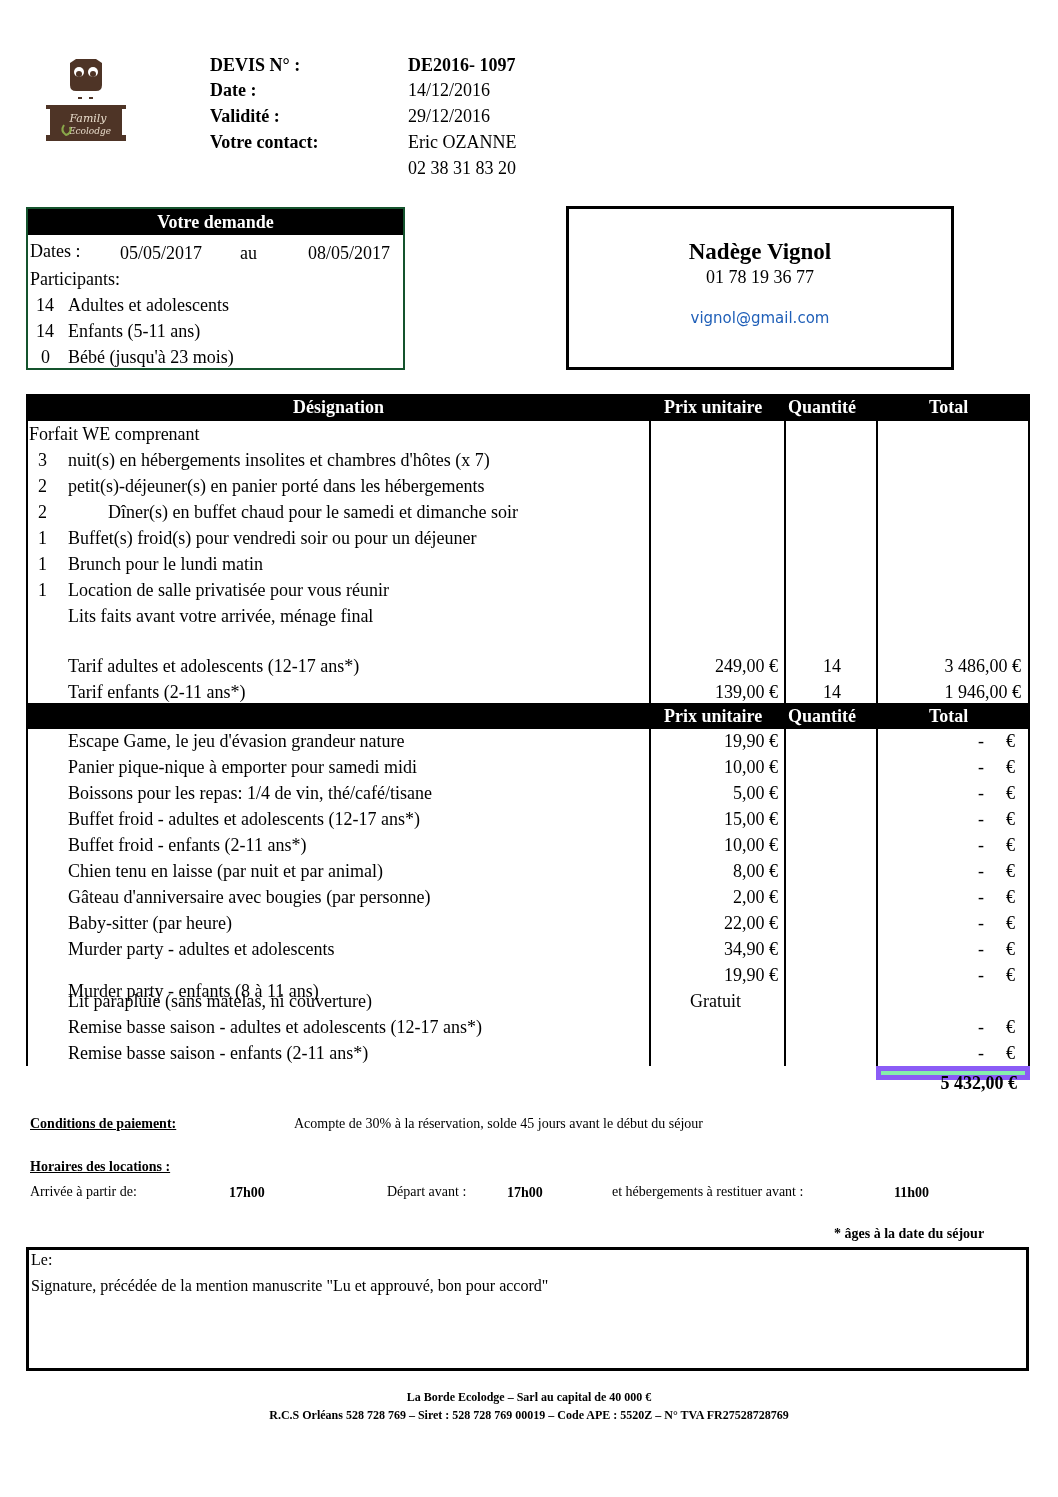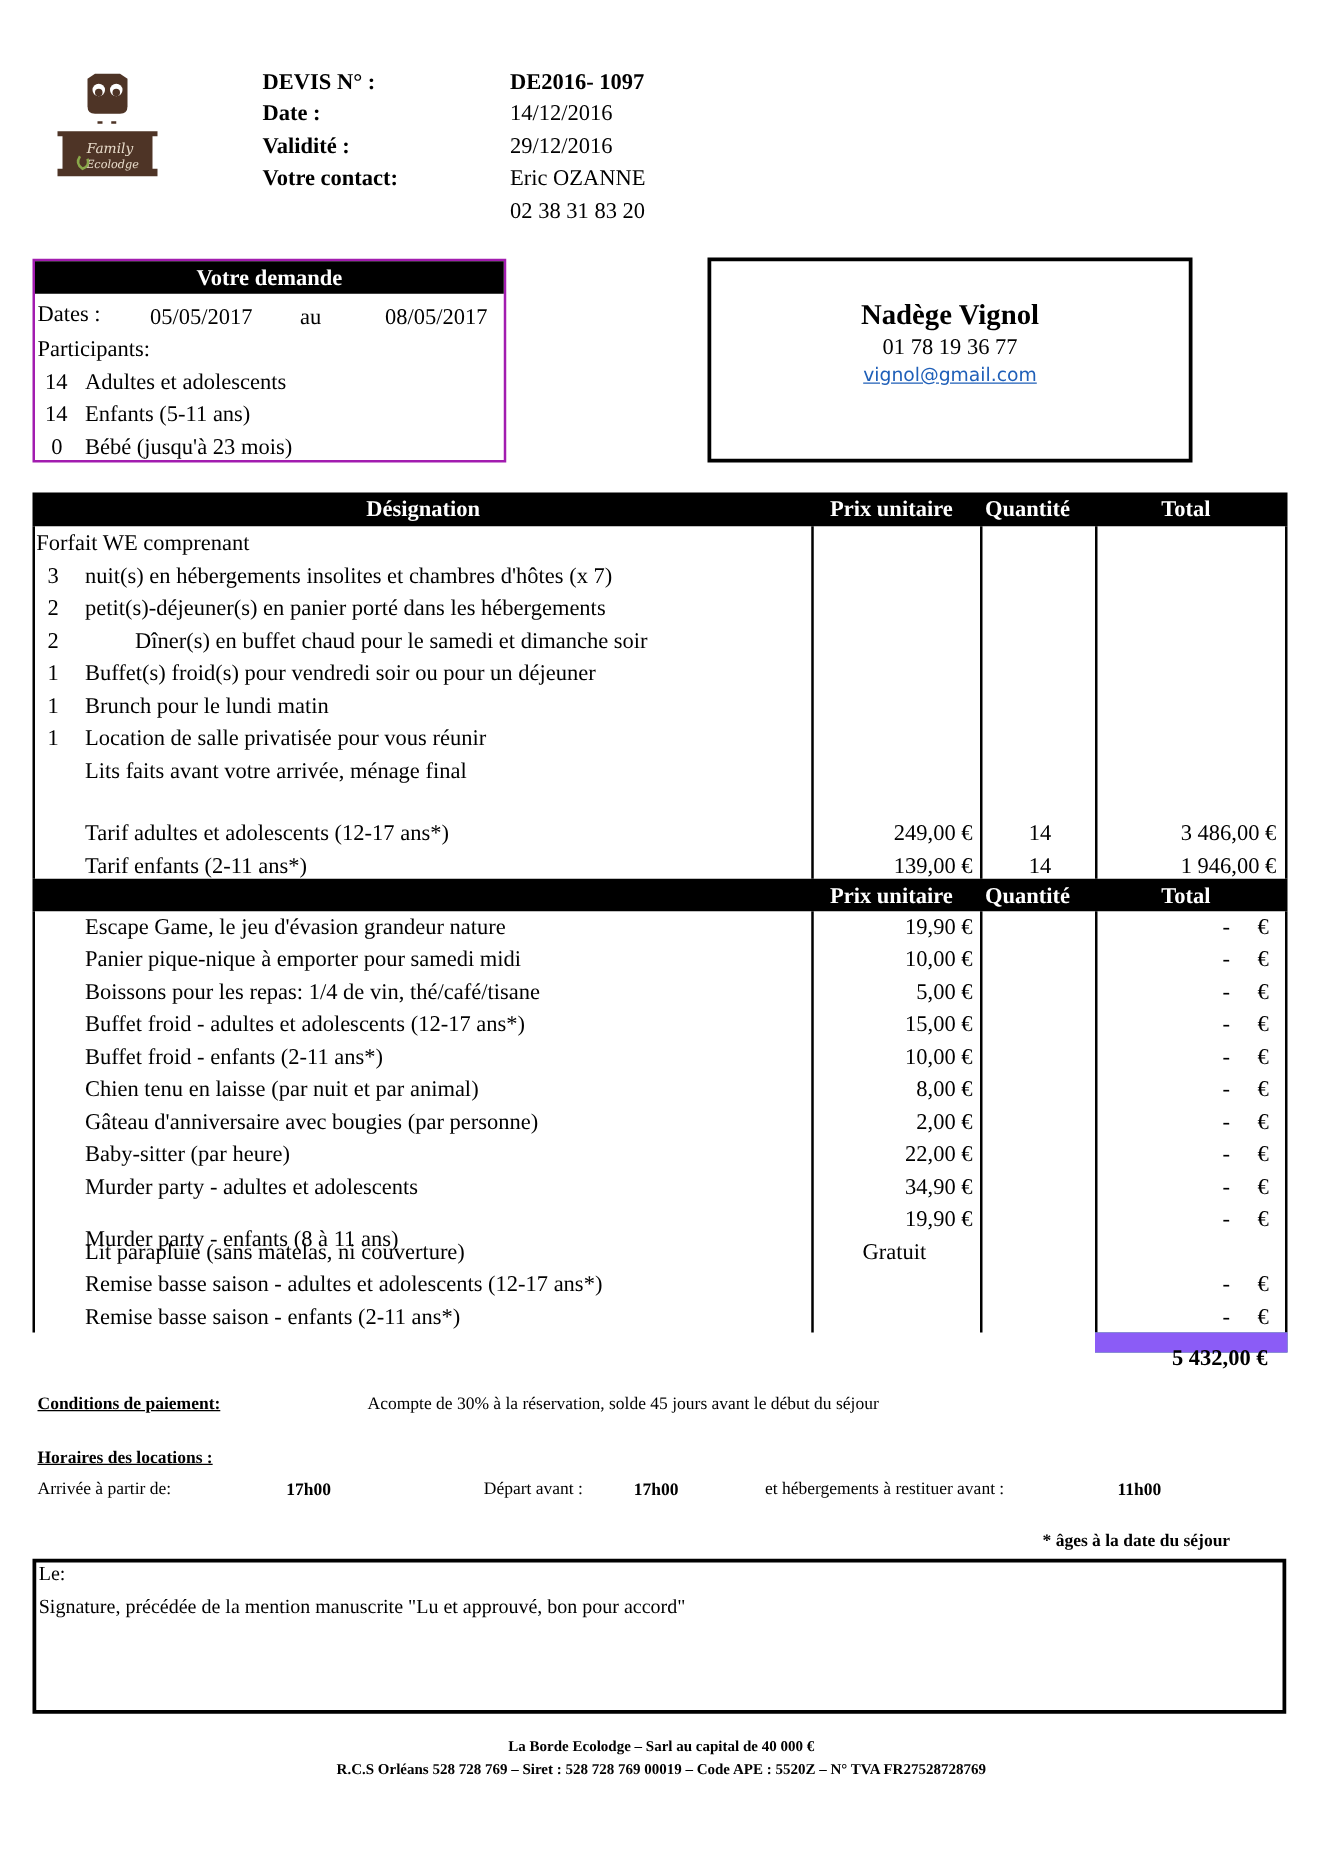--- a/index.html
+++ b/index.html
@@ -10,29 +10,29 @@
 
   
   #logo { left: 36px; top: 55px; width: 100px; height: 100px; }
 
   
   .hdr-label { font-weight: bold; font-size: 18px; left: 210px; }
   .hdr-value { font-size: 18px; left: 408px; }
   .hdr-value.bold { font-weight: bold; }
 
   
-  #demande { left: 26px; top: 207px; width: 379px; height: 163px; border: 2px solid #a21caf; }
+  #demande { left: 26px; top: 207px; width: 379px; height: 163px; border: 2px solid #14532d; }
   #demande .title { background: #000; color: #fff; font-weight: bold; font-size: 18px; text-align: center; height: 26px; line-height: 26px; }
   #demande .row { position: absolute; font-size: 18px; white-space: nowrap; }
 
   
   #client { left: 566px; top: 206px; width: 388px; height: 164px; border: 3px solid #000; text-align: center; }
   #client .name { font-weight: bold; font-size: 23px; margin-top: 30px; }
   #client .phone { font-size: 18px; margin-top: 2px; }
-  #client .email { font-family: "DejaVu Sans", sans-serif; font-size: 15px; color: #1f5fb8; text-decoration: underline; margin-top: 3px; }
+  #client .email { font-family: "DejaVu Sans", sans-serif; font-size: 15px; color: #1f5fb8; margin-top: 21px; }
 
   
   #main-table { left: 26px; top: 394px; width: 1004px; }
   .bar { position: absolute; left: 0; width: 1004px; height: 27px; background: #000; color: #fff; font-weight: bold; font-size: 18px; }
   .bar span { position: absolute; top: 3px; white-space: nowrap; }
   .grid-border { position: absolute; background: #000; }
   .cell { position: absolute; font-size: 18px; white-space: nowrap; }
   .num { text-align: right; }
   .price { font-family: "Liberation Serif", serif; }
 
@@ -216,21 +216,21 @@
       <div class="cell" style="left: 760px; width: 92px; text-align: center; top: 623px;"></div>
       <div class="cell" style="left: 952px; top: 623px;">-</div>
       <div class="cell" style="left: 980px; top: 623px;">€</div>
       <div class="cell" style="left: 42px; top: 649px;">Remise basse saison - enfants (2-11 ans*)</div>
       <div class="cell num price" style="left: 630px; width: 122px; top: 649px;"></div>
       <div class="cell" style="left: 760px; width: 92px; text-align: center; top: 649px;"></div>
       <div class="cell" style="left: 952px; top: 649px;">-</div>
       <div class="cell" style="left: 980px; top: 649px;">€</div>
     </div>
 
-  <div class="abs" style="left:850px; top:672px; width:154px; height:14px; background:#0f766e; border:8px solid #8b5cf6;">
+  <div class="abs" style="left:850px; top:672px; width:154px; height:14px; background:#86efac; border:5px solid #8b5cf6;">
     <div class="num" style="position:absolute; right:8px; top:2px; font-weight:bold; font-size:18px; white-space:nowrap;">5 432,00 €</div>
   </div>
 </div>
 
 <div class="abs small bold u" style="left:30px; top:1116px;">Conditions de paiement:</div>
 <div class="abs small" style="left:294px; top:1116px;">Acompte de 30% à la réservation, solde 45 jours avant le début du séjour</div>
 
 <div class="abs small bold u" style="left:30px; top:1159px;">Horaires des locations :</div>
 <div class="abs small" style="left:30px; top:1184px;">Arrivée à partir de:</div>
 <div class="abs small bold" style="left:229px; top:1185px;">17h00</div>

